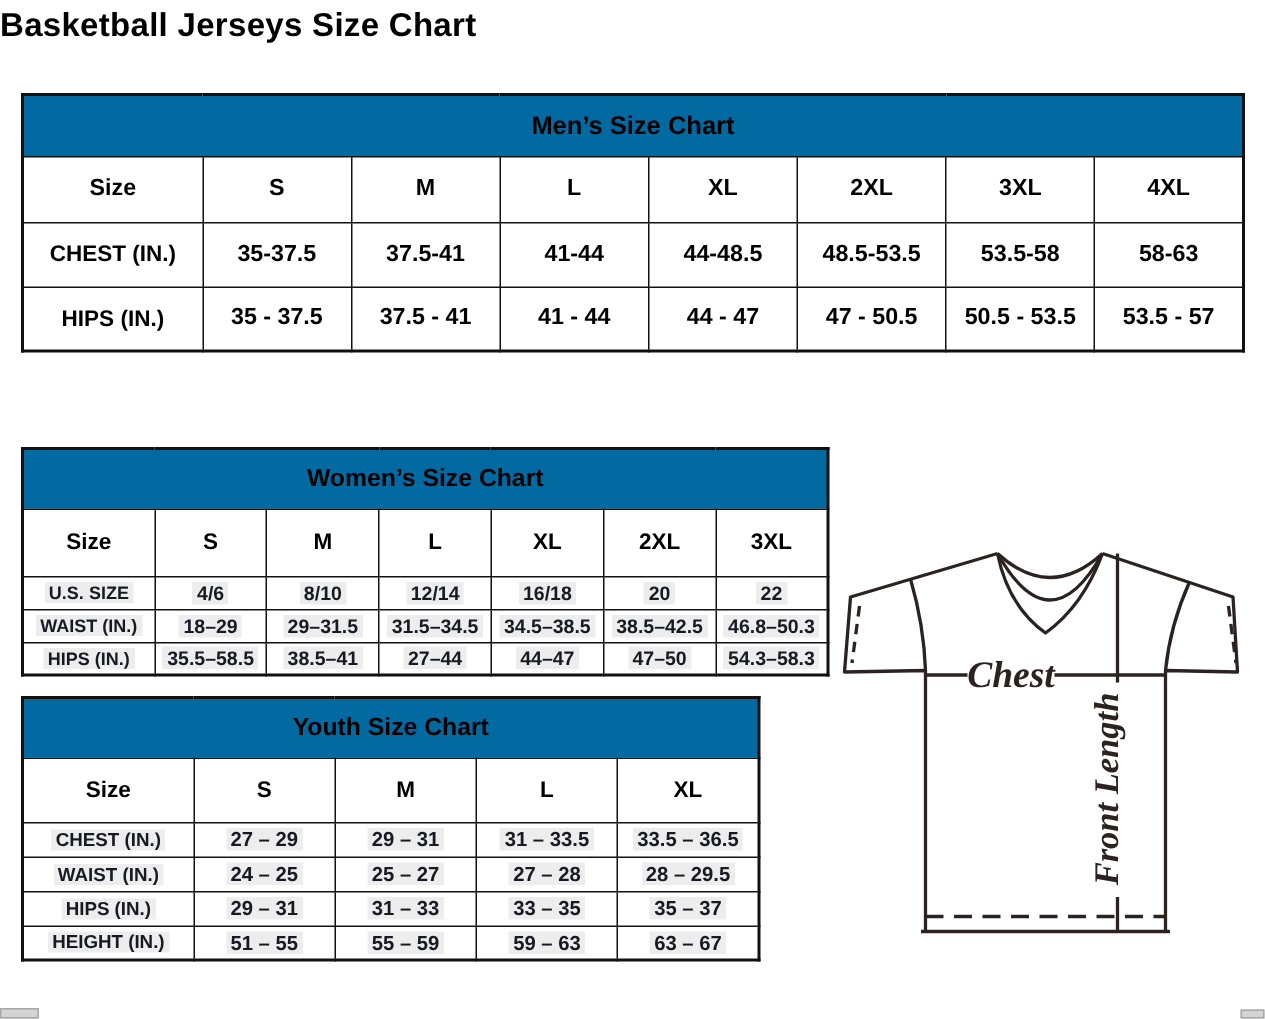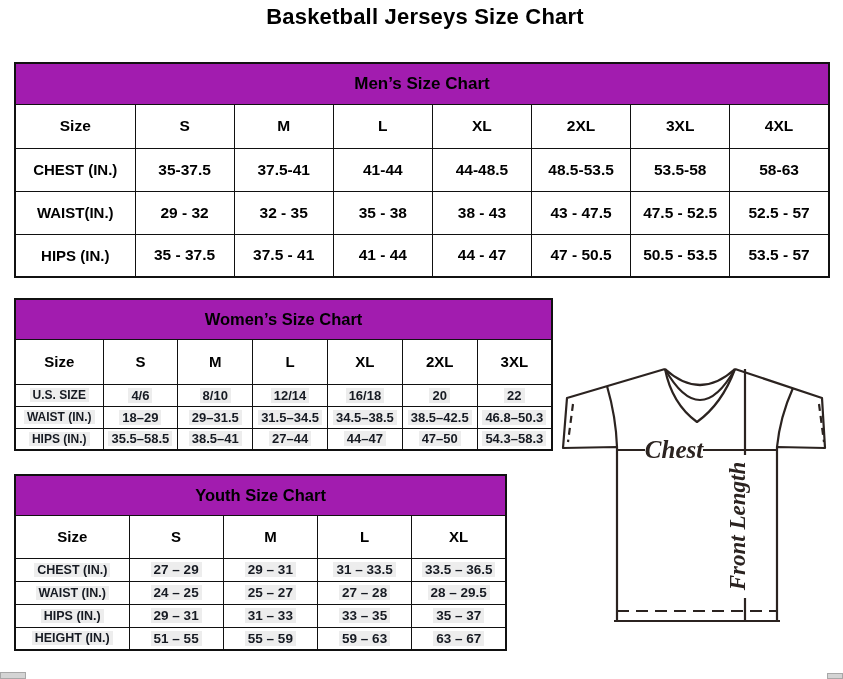--- a/index.html
+++ b/index.html
@@ -6,64 +6,62 @@
   body {
     width: 843px; height: 679px;
     background: #ffffff;
     font-family: "Liberation Sans", sans-serif;
     position: relative;
     overflow: hidden;
   }
   .page-title {
     position: absolute;
     top: 4px; left: 0; width: 806px;
-    text-align: center;
     font-size: 22px;
     font-weight: bold;
     color: #000;
     letter-spacing: 0.2px;
-    margin-left: 22px;
   }
   table.size-table {
     position: absolute;
     border-collapse: collapse;
     table-layout: fixed;
     background: #fff;
     border: 2.5px solid #111;
     color: #000;
   }
   table.size-table th, table.size-table td {
     border: 1.5px solid #111;
     text-align: center;
     vertical-align: middle;
     font-weight: bold;
     padding: 0;
     overflow: hidden;
     white-space: nowrap;
   }
   th.band {
-    background: #a21caf;
+    background: #0369a1;
     font-size: 17px;
     color: #000;
   }
   
   table.men { left: 14px; top: 62px; width: 814px; }
   table.men tr.band-row   { height: 41px; }
   table.men tr.cols-row   { height: 44px; font-size: 15.5px; }
   table.men tbody tr      { height: 43px; font-size: 15.5px; }
   table.men td.rlabel     { font-size: 15px; }
   
   table.women { left: 14px; top: 298px; width: 537px; color: #161a22; padding-left: 8px; }
   table.women th.band     { font-size: 16.5px; }
   table.women tr.band-row { height: 40px; }
   table.women tr.cols-row { height: 45px; font-size: 15px; color: #000; }
   table.women tbody tr    { height: 22px; font-size: 13px; }
   table.women td.rlabel   { font-size: 12px; }
   
-  table.youth { left: 14px; top: 474px; width: 491px; color: #161a22; }
+  table.youth { left: 14px; top: 464px; width: 491px; color: #161a22; }
   table.youth th.band     { font-size: 16.5px; }
   table.youth tr.band-row { height: 40px; }
   table.youth tr.cols-row { height: 43px; font-size: 15px; color: #000; }
   table.youth tbody tr    { height: 23px; font-size: 13.5px; }
   table.youth td.rlabel   { font-size: 12.5px; }
   
   .shade { background: #ededed; padding: 0 3px; }
   
   .jersey-wrap { position: absolute; left: 556px; top: 362px; width: 284px; height: 266px; }
   .jersey-wrap svg { display: block; }
@@ -113,30 +111,20 @@
         <td class="rlabel">CHEST (IN.)</td>
         <td>35-37.5</td>
         <td>37.5-41</td>
         <td>41-44</td>
         <td>44-48.5</td>
         <td>48.5-53.5</td>
         <td>53.5-58</td>
         <td>58-63</td>
       </tr>
       <tr>
-        <td class="rlabel">WAIST(IN.)</td>
-        <td>29 - 32</td>
-        <td>32 - 35</td>
-        <td>35 - 38</td>
-        <td>38 - 43</td>
-        <td>43 - 47.5</td>
-        <td>47.5 - 52.5</td>
-        <td>52.5 - 57</td>
-      </tr>
-      <tr>
         <td class="rlabel">HIPS (IN.)</td>
         <td>35 - 37.5</td>
         <td>37.5 - 41</td>
         <td>41 - 44</td>
         <td>44 - 47</td>
         <td>47 - 50.5</td>
         <td>50.5 - 53.5</td>
         <td>53.5 - 57</td>
       </tr>
     </tbody>

